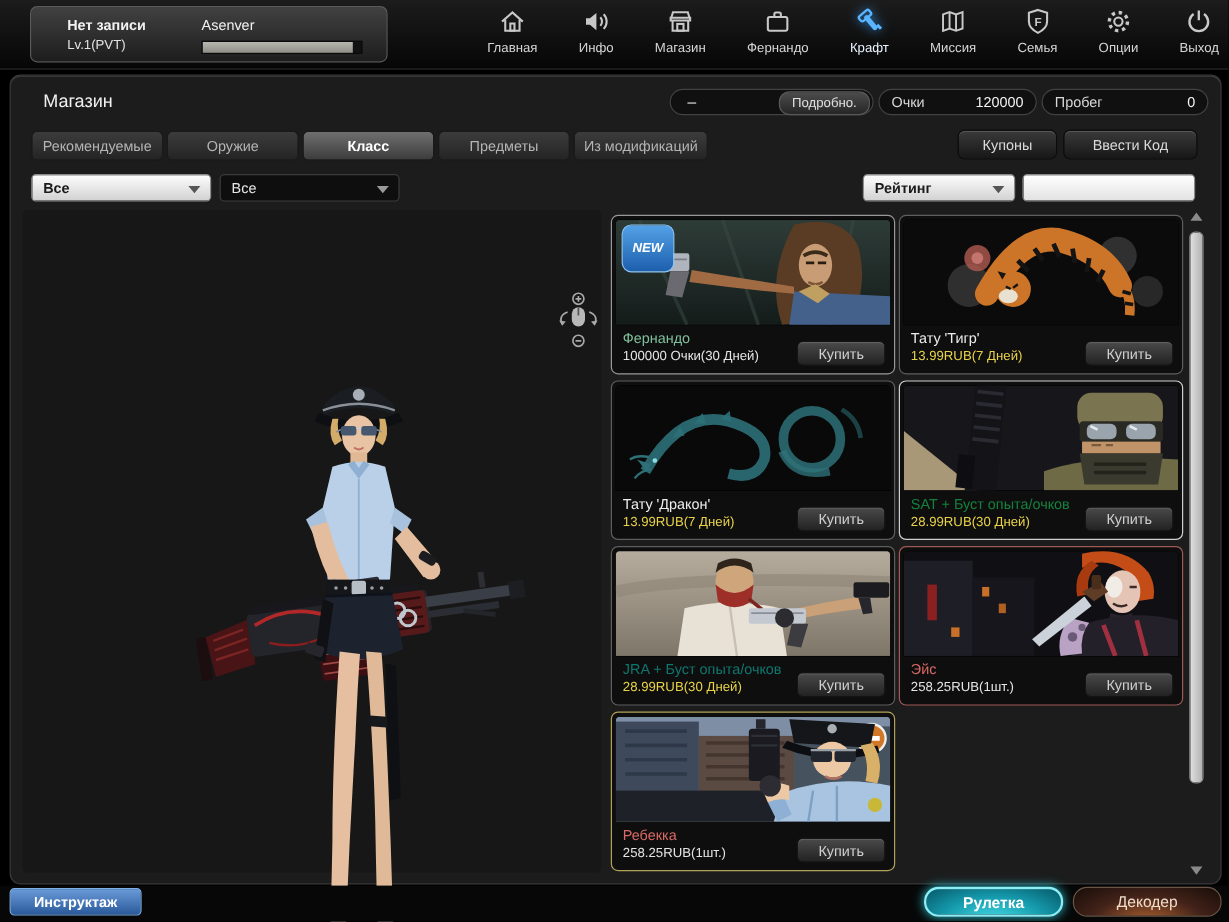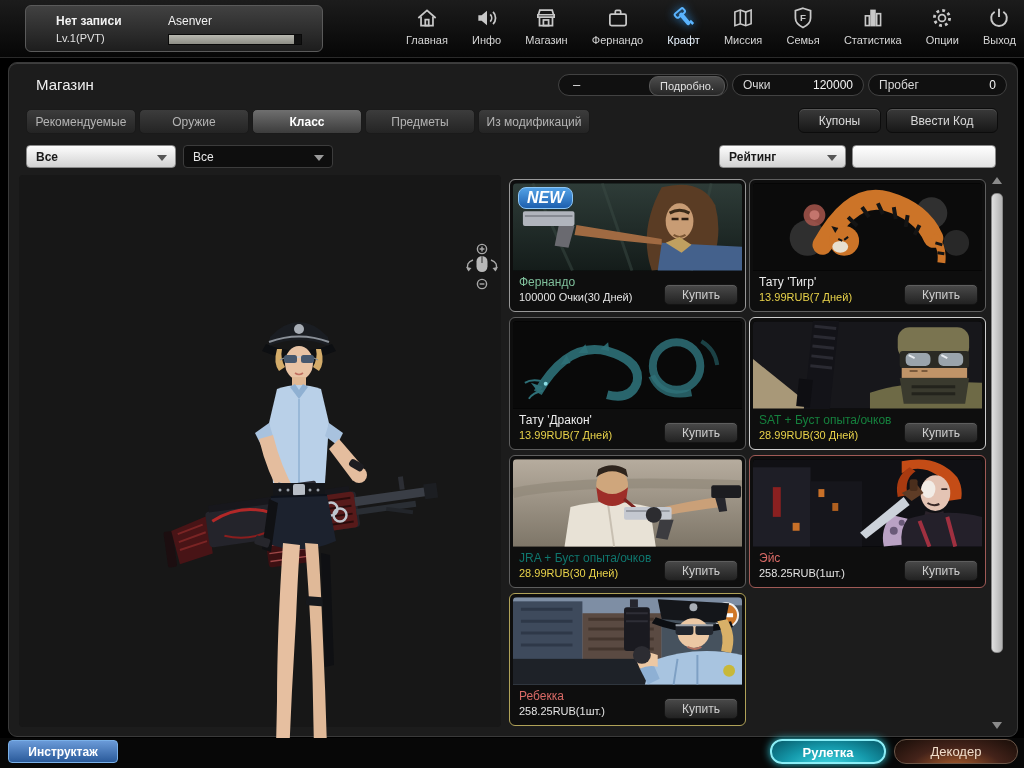--- a/index.html
+++ b/index.html
@@ -79,22 +79,22 @@
   .card{position:absolute;width:237px;height:133px;background:#0e0e0e;border:1px solid #5e5e5e;
     border-radius:6px;box-sizing:border-box;cursor:pointer;}
   .card .img{position:absolute;left:3px;top:3px;width:229px;height:88px;border-radius:4px 4px 0 0;
     overflow:hidden;background:#000;}
   .card .img svg{display:block;}
   .card .name{position:absolute;left:9px;top:95px;font-size:12px;color:#ececec;white-space:nowrap;}
   .card .price{position:absolute;left:9px;top:111px;font-size:11px;color:#e4e4e4;white-space:nowrap;}
   .card .buy{position:absolute;right:7px;bottom:6px;width:74px;height:21px;line-height:20px;text-align:center;
     background:linear-gradient(#4a4a4a,#222);border:1px solid #141414;border-radius:5px;
     box-shadow:inset 0 1px 0 #5e5e5e;font-size:12px;color:#cfcfcf;box-sizing:border-box;}
-  .badge-new{position:absolute;left:8px;top:7px;padding:1px 8px;background:linear-gradient(#53a2e6,#1d5fae);
-    border:1px solid #8cc6f6;border-radius:8px;font-size:16px;font-weight:bold;font-style:italic;color:#fff;z-index:2;text-align:right;}
+  .badge-new{position:absolute;left:8px;top:7px;padding:13px 8px;background:linear-gradient(#53a2e6,#1d5fae);
+    border:1px solid #8cc6f6;border-radius:8px;font-size:11px;font-weight:bold;font-style:italic;color:#fff;z-index:2;text-align:right;}
   .c0{left:500px;top:116px;} .c1{left:740px;top:116px;}
   .c2{left:500px;top:254px;} .c3{left:740px;top:254px;}
   .c4{left:500px;top:392px;} .c5{left:740px;top:392px;}
   .c6{left:500px;top:530px;}
 
   
   .sbar{position:absolute;left:980px;top:112px;width:16px;height:556px;}
   .sb-up{position:absolute;left:3px;top:2px;width:0;height:0;border-left:5px solid transparent;
     border-right:5px solid transparent;border-bottom:7px solid #8a8a8a;cursor:pointer;}
   .sb-down{position:absolute;left:3px;bottom:2px;width:0;height:0;border-left:5px solid transparent;
@@ -196,30 +196,20 @@
         <span class="nlabel">Миссия</span>
       </div>
       <div class="nav-item">
         <span class="nicon">
           <svg width="26" height="26" viewBox="0 0 24 24" fill="none" stroke="#c8c8c8" stroke-width="1.6">
             <path d="M12 3l7 2.2V12c0 4-3 6.8-7 8.7-4-1.9-7-4.7-7-8.7V5.2z"></path>
             <text x="12" y="15" font-size="9" font-weight="bold" fill="#c8c8c8" stroke="none" text-anchor="middle" font-family="Liberation Sans, sans-serif">F</text>
           </svg>
           </span>
         <span class="nlabel">Семья</span>
-      </div>
-      <div class="nav-item">
-        <span class="nicon">
-          <svg width="26" height="26" viewBox="0 0 24 24" fill="none" stroke="#c8c8c8" stroke-width="1.5">
-            <rect x="5" y="10" width="3.6" height="9"></rect>
-            <rect x="10.2" y="5" width="3.6" height="14" fill="#c8c8c8"></rect>
-            <rect x="15.4" y="8" width="3.6" height="11"></rect>
-          </svg>
-          </span>
-        <span class="nlabel">Статистика</span>
       </div>
       <div class="nav-item">
         <span class="nicon">
           <svg width="26" height="26" viewBox="0 0 24 24" fill="none" stroke="#c8c8c8">
             <circle cx="12" cy="12" r="3.2" stroke-width="1.6"></circle>
             <circle cx="12" cy="12" r="7" stroke-width="2.6" stroke-dasharray="2.6 2.9"></circle>
           </svg>
           </span>
         <span class="nlabel">Опции</span>
       </div>

